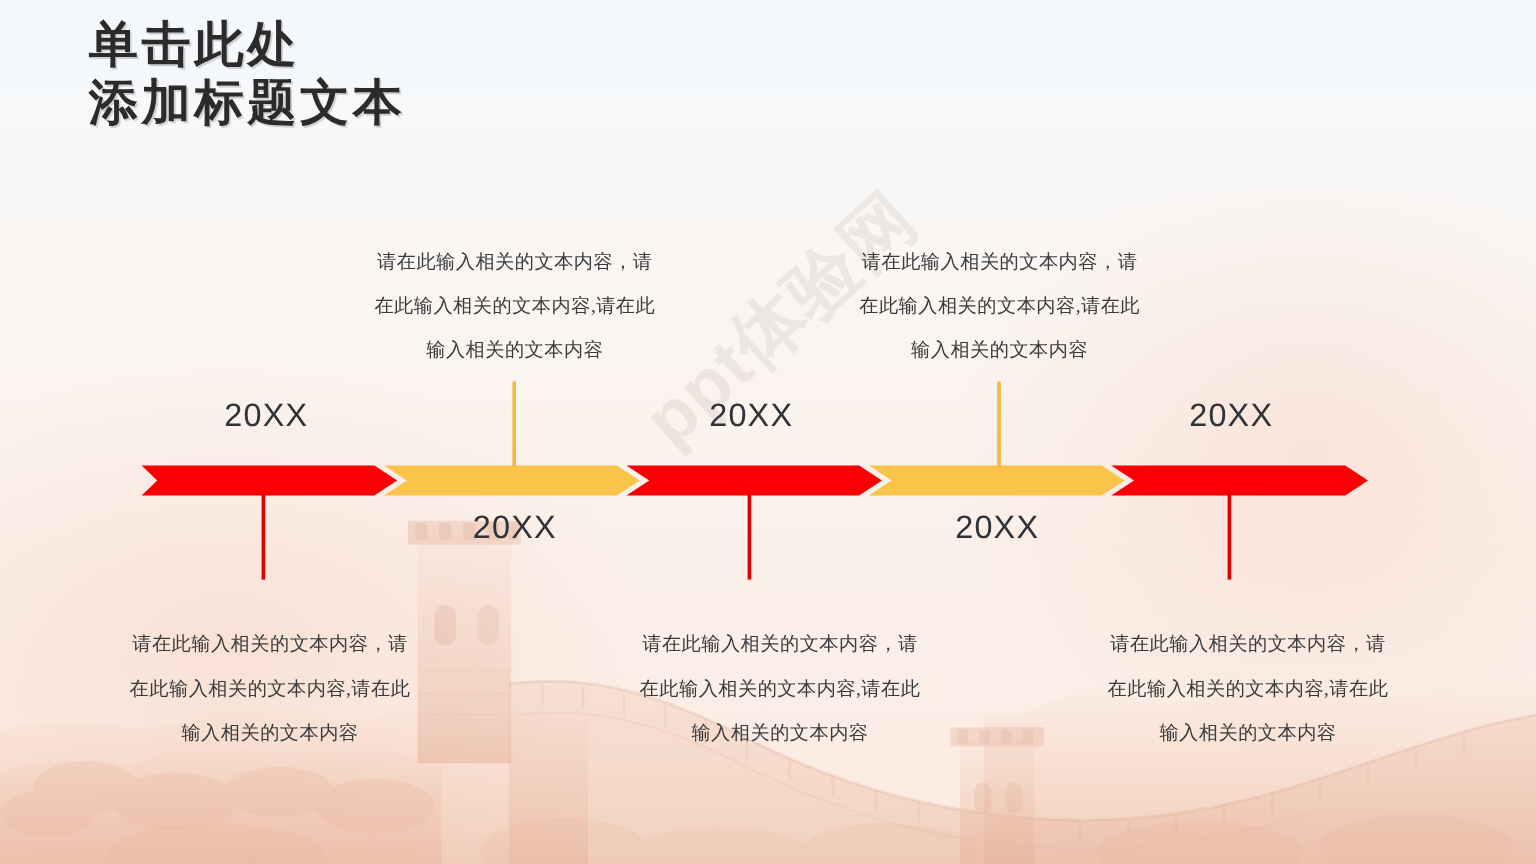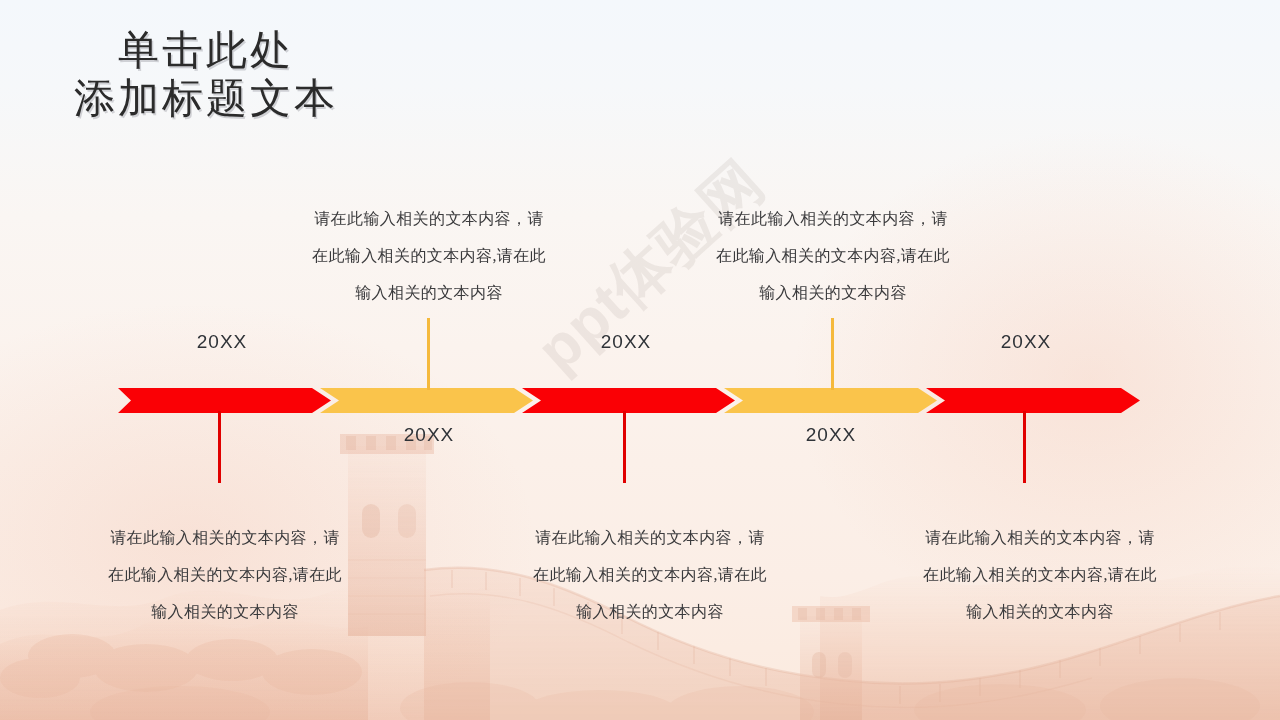--- a/index.html
+++ b/index.html
@@ -40,37 +40,36 @@
   .site-watermark{
     position:absolute;left:520px;top:330px;
     font-family:"Liberation Sans","DejaVu Sans",sans-serif;
     font-size:60px;font-weight:700;color:rgba(150,130,125,.13);
     transform:rotate(-42deg);transform-origin:left top;
     letter-spacing:1px;white-space:nowrap;pointer-events:none;user-select:none;
   }
 
   
   .title{
-    position:absolute;left:74px;top:26px;
+    position:absolute;left:74px;top:13px;
     font-family:"Liberation Serif","DejaVu Serif",serif;
-    font-size:41px;line-height:48px;font-weight:400;color:#2b2b2b;
+    font-size:41px;line-height:48px;font-weight:700;color:#2b2b2b;
     letter-spacing:3px;
     text-shadow:1.5px 1.5px 0 rgba(120,120,130,.30);
     white-space:pre-line;
-    text-align:center;
   }
 
   
   .timeline{position:absolute;left:0;top:0;width:1280px;height:720px;pointer-events:none;}
 
   
   .year{
     position:absolute;
     font-family:"Liberation Sans","DejaVu Sans",sans-serif;
-    font-size:19px;font-weight:400;color:#2f3338;letter-spacing:1px;
+    font-size:27px;font-weight:400;color:#2f3338;letter-spacing:1px;
     text-align:center;white-space:nowrap;
     transform:translateX(-50%);
   }
 
   
   .desc{
     position:absolute;width:300px;transform:translateX(-50%);
     font-family:"Liberation Serif","DejaVu Serif",serif;
     font-size:16px;line-height:37px;color:#3a3a3c;
     text-align:center;letter-spacing:.4px;white-space:pre-line;

